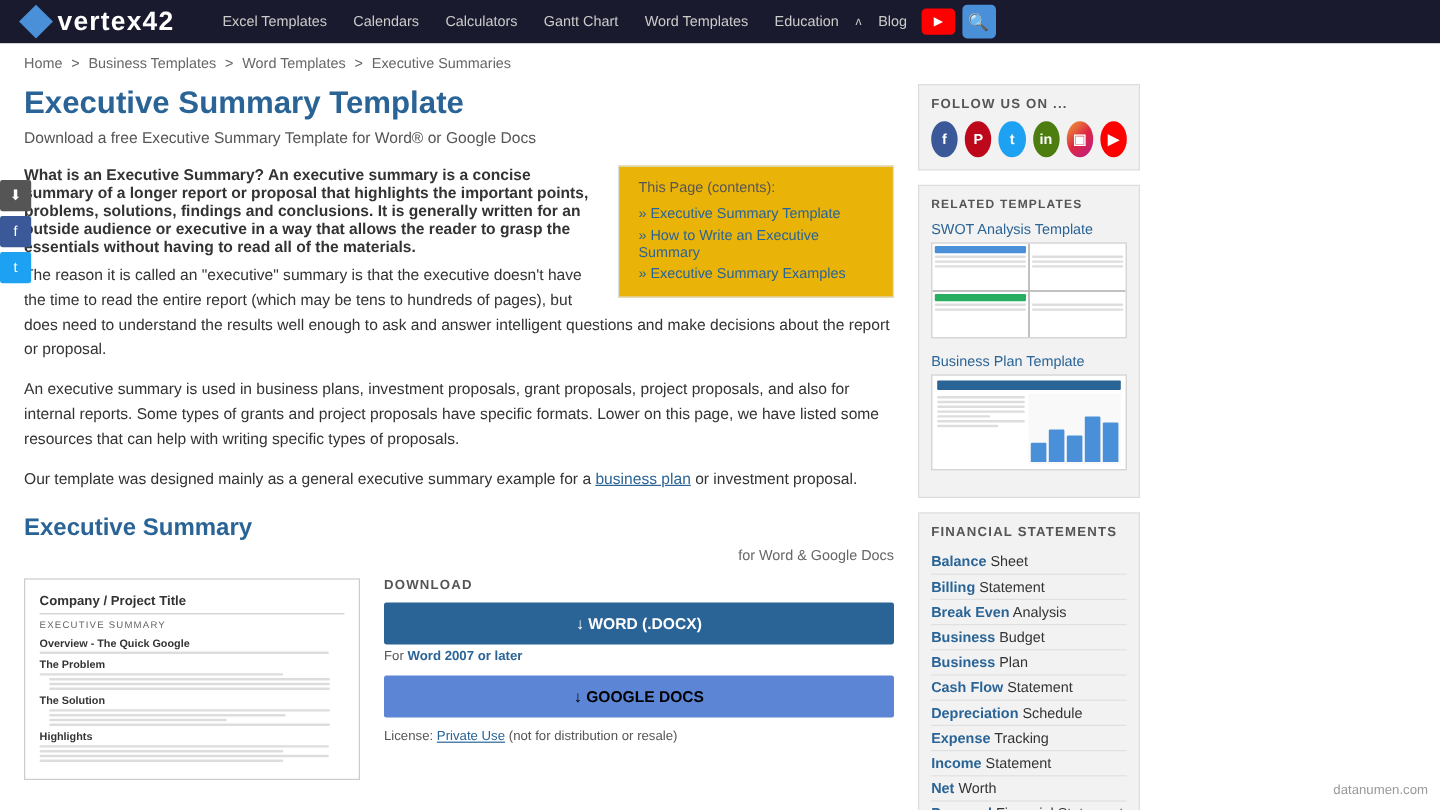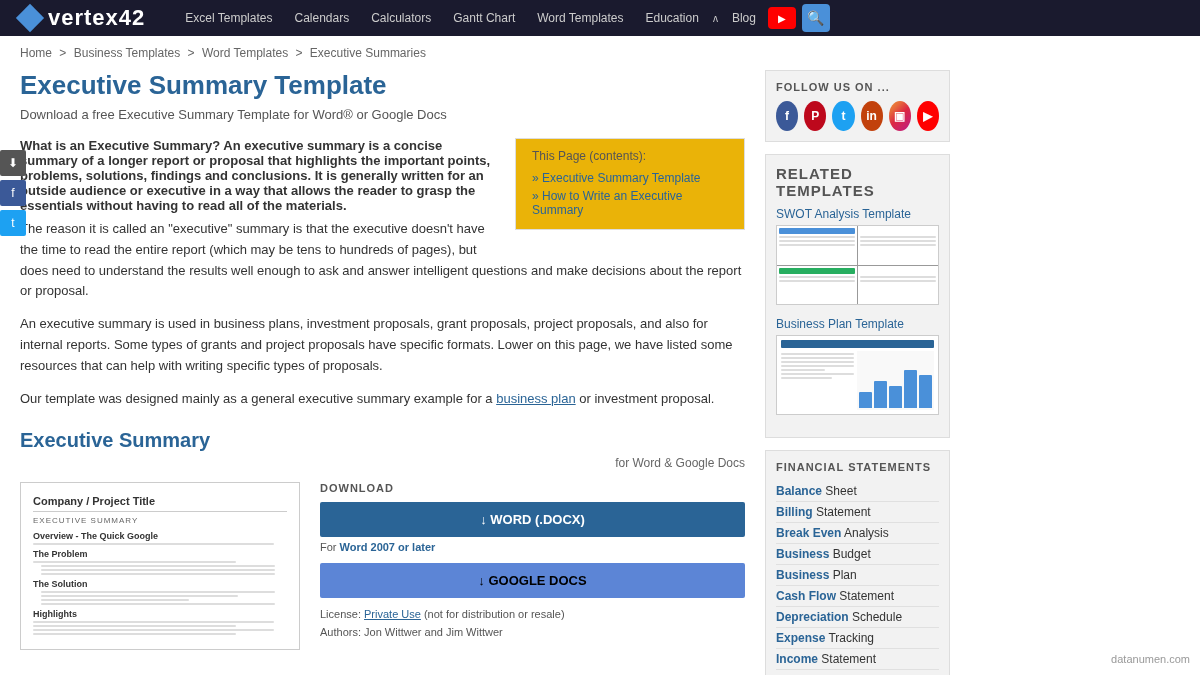--- a/index.html
+++ b/index.html
@@ -304,32 +304,32 @@
       border-radius: 50%;
       display: flex; align-items: center; justify-content: center;
       color: #fff;
       font-size: 12px;
       cursor: pointer;
       font-weight: bold;
     }
     .si-fb { background: #3b5998; }
     .si-pi { background: #bd081c; }
     .si-tw { background: #1da1f2; }
-    .si-li { background: #c2410c; text-align: center; }
+    .si-li { background: #4d7c0f; text-align: center; }
     .si-ig { background: linear-gradient(135deg, #f09433, #e6683c, #dc2743, #cc2366, #bc1888); }
     .si-yt { background: #ff0000; }
 
     .related-box {
       background: #f2f2f2;
       border: 1px solid #ddd;
       padding: 10px;
       margin-bottom: 12px;
     }
     .related-title {
-      font-size: 15px;
+      font-size: 10px;
       font-weight: bold;
       color: #555;
       letter-spacing: 1px;
       margin-bottom: 8px;
     }
     .template-card {
       margin-bottom: 12px;
       text-align: left;
     }
     .template-card-title {
@@ -443,20 +443,21 @@
 <div class="main-wrapper">
   <div class="content-area">
 
     <h1 class="page-title">Executive Summary Template</h1>
     <p class="page-subtitle">Download a free Executive Summary Template for Word® or Google Docs</p>
 
     <div class="toc-box">
       <div class="toc-title">This Page (contents):</div>
       <a href="#">Executive Summary Template</a>
       <a href="#">How to Write an Executive Summary</a>
+      <a href="#">Executive Summary Examples</a>
     </div>
 
     <p class="section-heading">
       <span>What is an Executive Summary?</span>
       An executive summary is a concise summary of a longer report or proposal that highlights the important points, problems, solutions, findings and conclusions. It is generally written for an outside audience or executive in a way that allows the reader to grasp the essentials without having to read all of the materials.
     </p>
 
     <p class="body-text">The reason it is called an "executive" summary is that the executive doesn't have the time to read the entire report (which may be tens to hundreds of pages), but does need to understand the results well enough to ask and answer intelligent questions and make decisions about the report or proposal.</p>
 
     <p class="body-text">An executive summary is used in business plans, investment proposals, grant proposals, project proposals, and also for internal reports. Some types of grants and project proposals have specific formats. Lower on this page, we have listed some resources that can help with writing specific types of proposals.</p>
@@ -507,21 +508,20 @@
         <div class="preview-line long"></div>
         <div class="preview-line med"></div>
       </div>
 
       <div class="download-section">
         <div class="download-label">DOWNLOAD</div>
         <button class="btn-word">↓ WORD (.DOCX)</button>
         <p class="for-word-text">For <strong>Word 2007 or later</strong></p>
         <button class="btn-google">↓ GOOGLE DOCS</button>
         <p class="license-text">License: <a href="#">Private Use</a> (not for distribution or resale)</p>
-        <p class="authors-text">Authors: Jon Wittwer and Jim Wittwer</p>
       </div>
     </div>
 
   </div>
 
   <div class="right-sidebar">
 
     <div class="follow-box">
       <div class="follow-title">FOLLOW US ON ...</div>
       <div class="social-icons">

